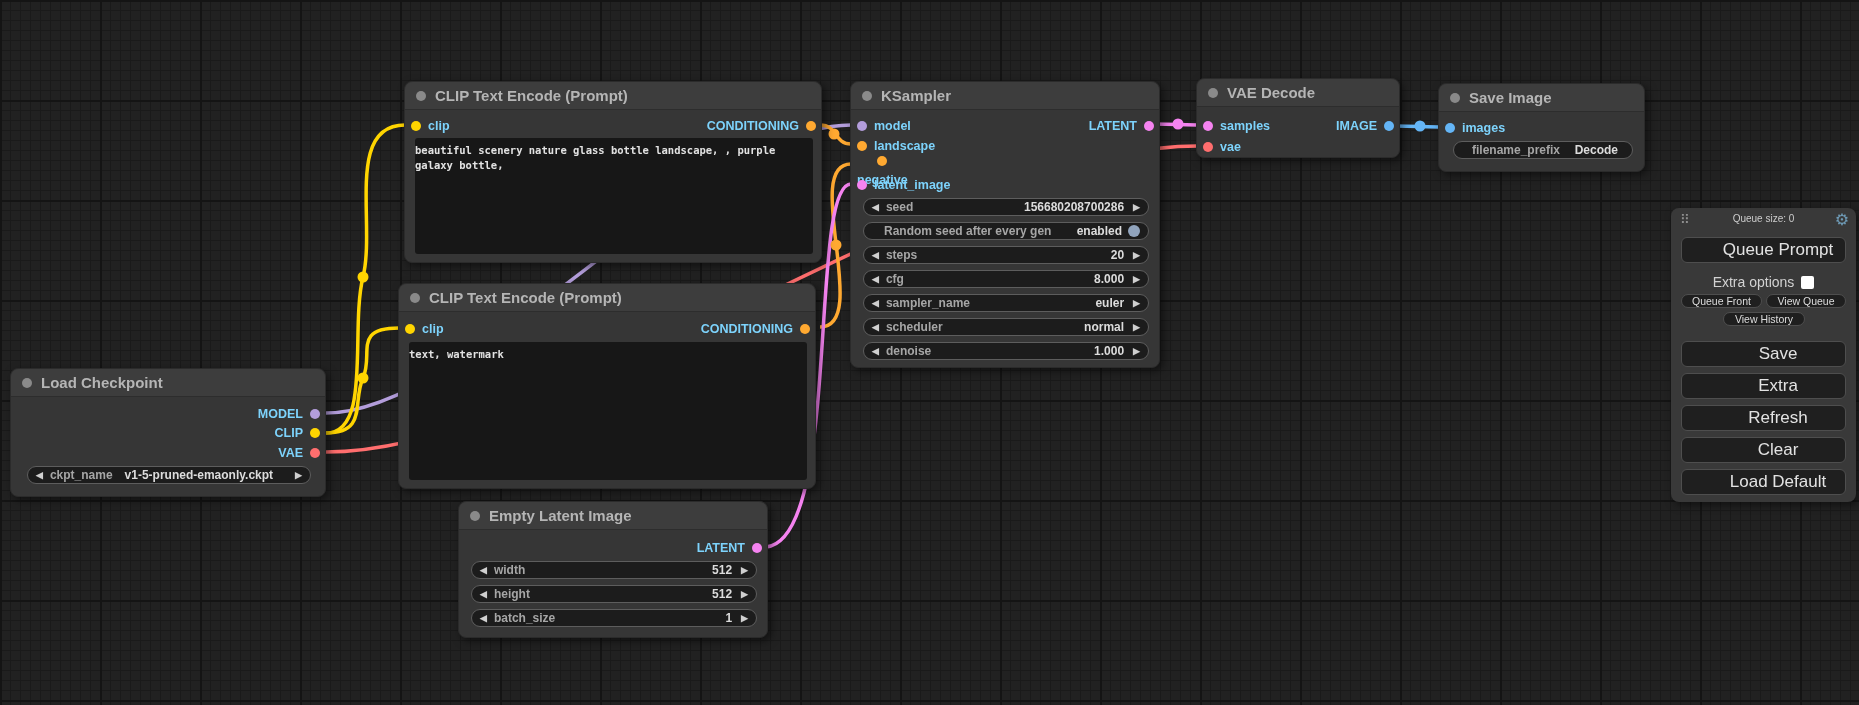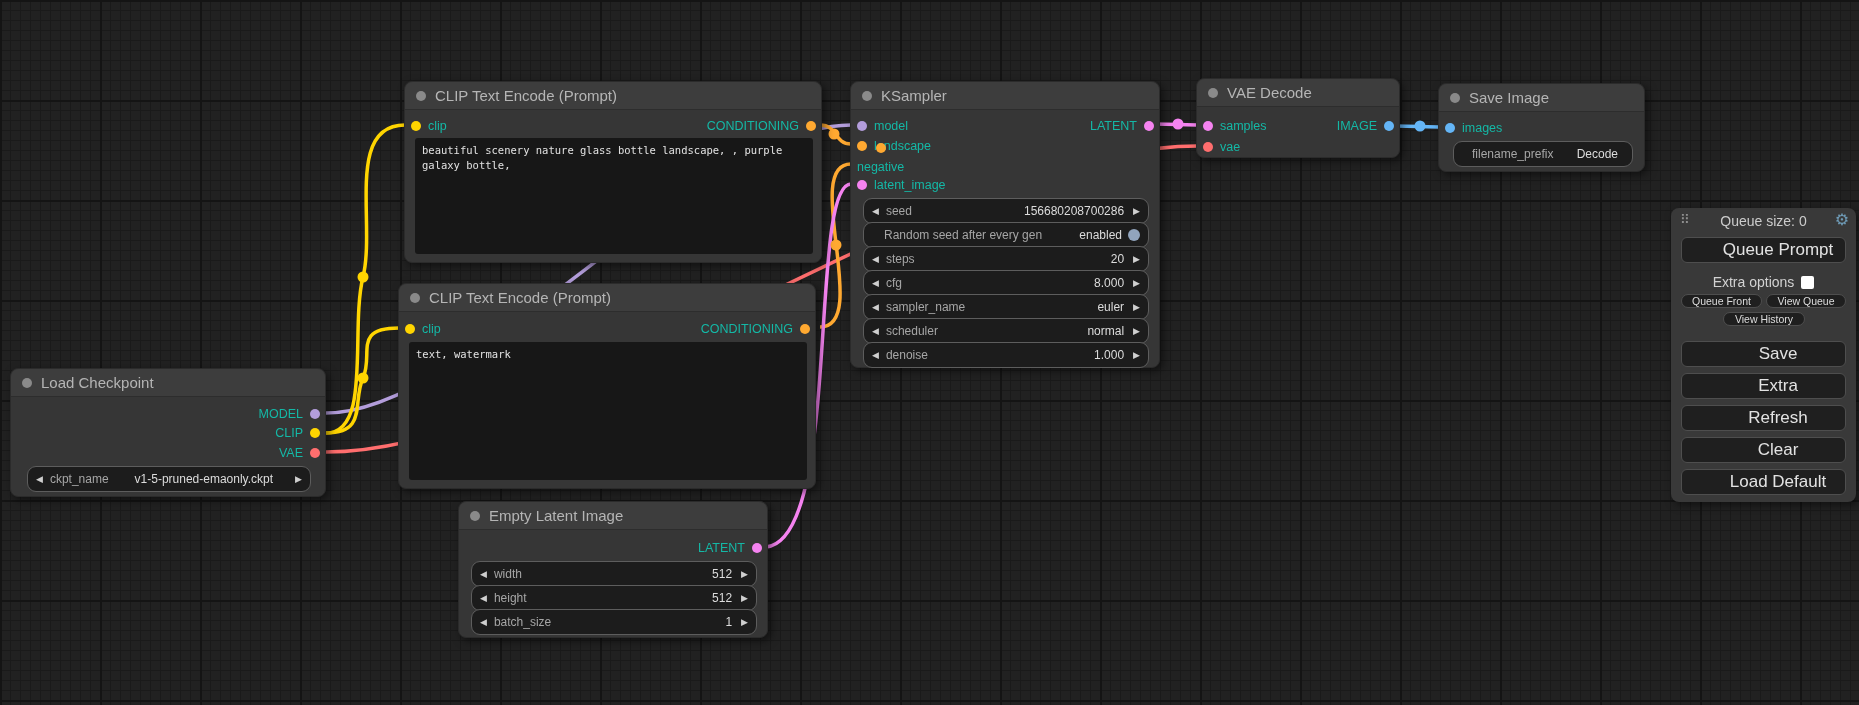--- a/index.html
+++ b/index.html
@@ -9,46 +9,46 @@
     background-color:#212121;
     background-image:
       linear-gradient(#141414 2px,transparent 2px),
       linear-gradient(90deg,#141414 2px,transparent 2px),
       linear-gradient(#1a1a1a 1px,transparent 1px),
       linear-gradient(90deg,#1a1a1a 1px,transparent 1px);
     background-size:100px 100px,100px 100px,10px 10px,10px 10px;}
   #wires{position:absolute;inset:0;z-index:1;pointer-events:none;}
   #wires path{fill:none;stroke-width:3.5px;}
   .node{position:absolute;z-index:2;background:#363636;border-radius:8px;
-    box-shadow:3px 3px 9px rgba(0,0,0,.5);border:1px solid #2b2b2b;}
+    box-shadow:3px 3px 9px rgba(0,0,0,.5);border:1px solid #2b2b2b;font-weight:bold;}
   .ntitle{height:28px;display:flex;align-items:center;gap:9px;padding-left:11px;
     font-size:15px;color:#b5b5b5;background:#3d3d3d;border-radius:8px 8px 0 0;
     border-bottom:1px solid #2d2d2d;}
   .tdot{width:10px;height:10px;border-radius:50%;background:#8a8a8a;flex:0 0 auto;}
   .port{position:absolute;height:18px;display:flex;align-items:center;gap:7px;
-    font-size:12.5px;color:#14b8a6;white-space:nowrap;justify-content:flex-end;}
+    font-size:12.5px;color:#7dd3fc;white-space:nowrap;}
   .port.in{left:6px;}
   .port.out{right:5px;flex-direction:row-reverse;}
   .pdot{width:10px;height:10px;border-radius:50%;flex:0 0 auto;}
   .widget{position:absolute;height:18px;background:#1c1c1c;border:1px solid #5d5d5d;
     border-radius:9px;display:flex;align-items:center;font-size:12px;color:#a6a6a6;
-    padding:12px 8px;white-space:nowrap;}
+    padding:4px 8px;white-space:nowrap;}
   .warrow{color:#cfcfcf;font-size:9px;line-height:1;}
   .wlabel{color:#a6a6a6;margin-left:7px;}
   .wvalue{margin-left:auto;color:#dcdcdc;margin-right:9px;}
   .warrow.r{margin-left:0;}
   .toggle-dot{width:12px;height:12px;border-radius:50%;background:#91a4bd;margin-left:2px;flex:0 0 auto;}
   .textarea{position:absolute;background:#171717;border-radius:3px;
     font-family:"DejaVu Sans Mono",monospace;font-size:10.5px;line-height:15px;
-    color:#e2e2e2;padding:5px 7px;white-space:pre-wrap;word-break:break-word;}
+    color:#e2e2e2;padding:5px 0;white-space:pre-wrap;word-break:break-word;}
   
   .qp{position:absolute;left:1671px;top:208px;width:185px;height:294px;z-index:3;
     background:#393939;border-radius:8px;box-shadow:3px 3px 9px rgba(0,0,0,.5);}
   .qp-title{position:absolute;top:5px;left:0;width:100%;text-align:center;
-    font-size:14px;color:#cccccc;}
+    font-size:10px;color:#cccccc;}
   .qp-handle{position:absolute;left:9px;top:4px;font-family:"DejaVu Sans",sans-serif;
     font-size:13px;color:#8f8f8f;}
   .qp-gear{position:absolute;right:7px;top:2px;font-family:"DejaVu Sans",sans-serif;
     font-size:16px;color:#6e9ab5;}
   .qbtn{position:absolute;left:10px;width:165px;height:26px;background:#1f1f1f;
     border:1px solid #4e4e4e;border-radius:6px;color:#e2e2e2;font-size:17px;
     display:flex;align-items:center;justify-content:center;cursor:default;padding-left:29px;}
   .qsmall{position:absolute;height:14px;background:#1f1f1f;border:1px solid #4e4e4e;
     border-radius:8px;color:#dddddd;font-size:10.5px;display:flex;align-items:center;
     justify-content:center;}

